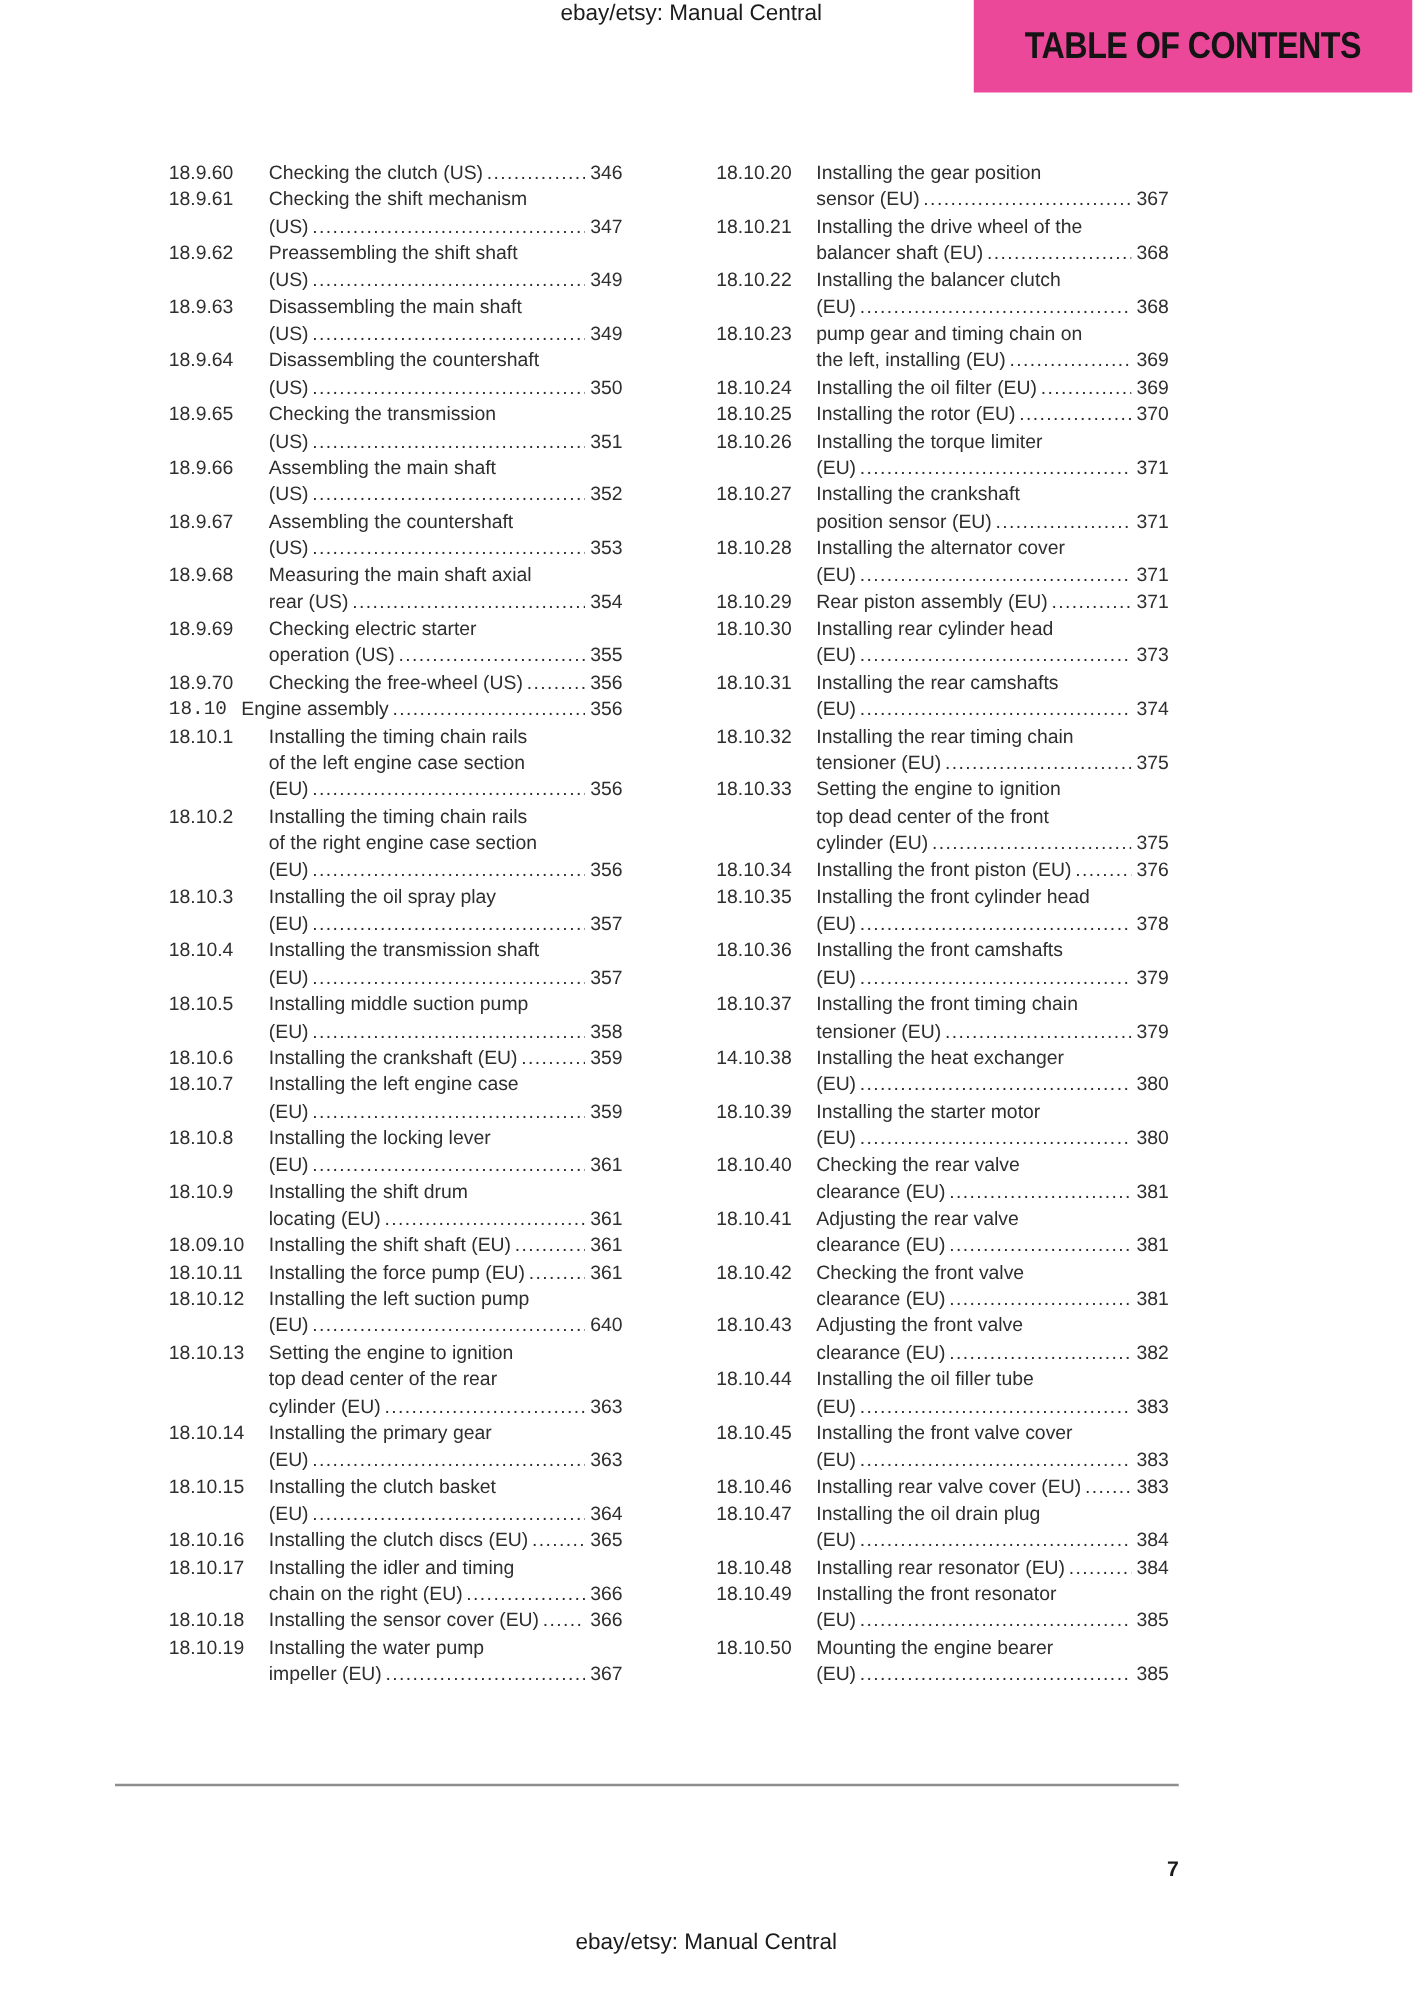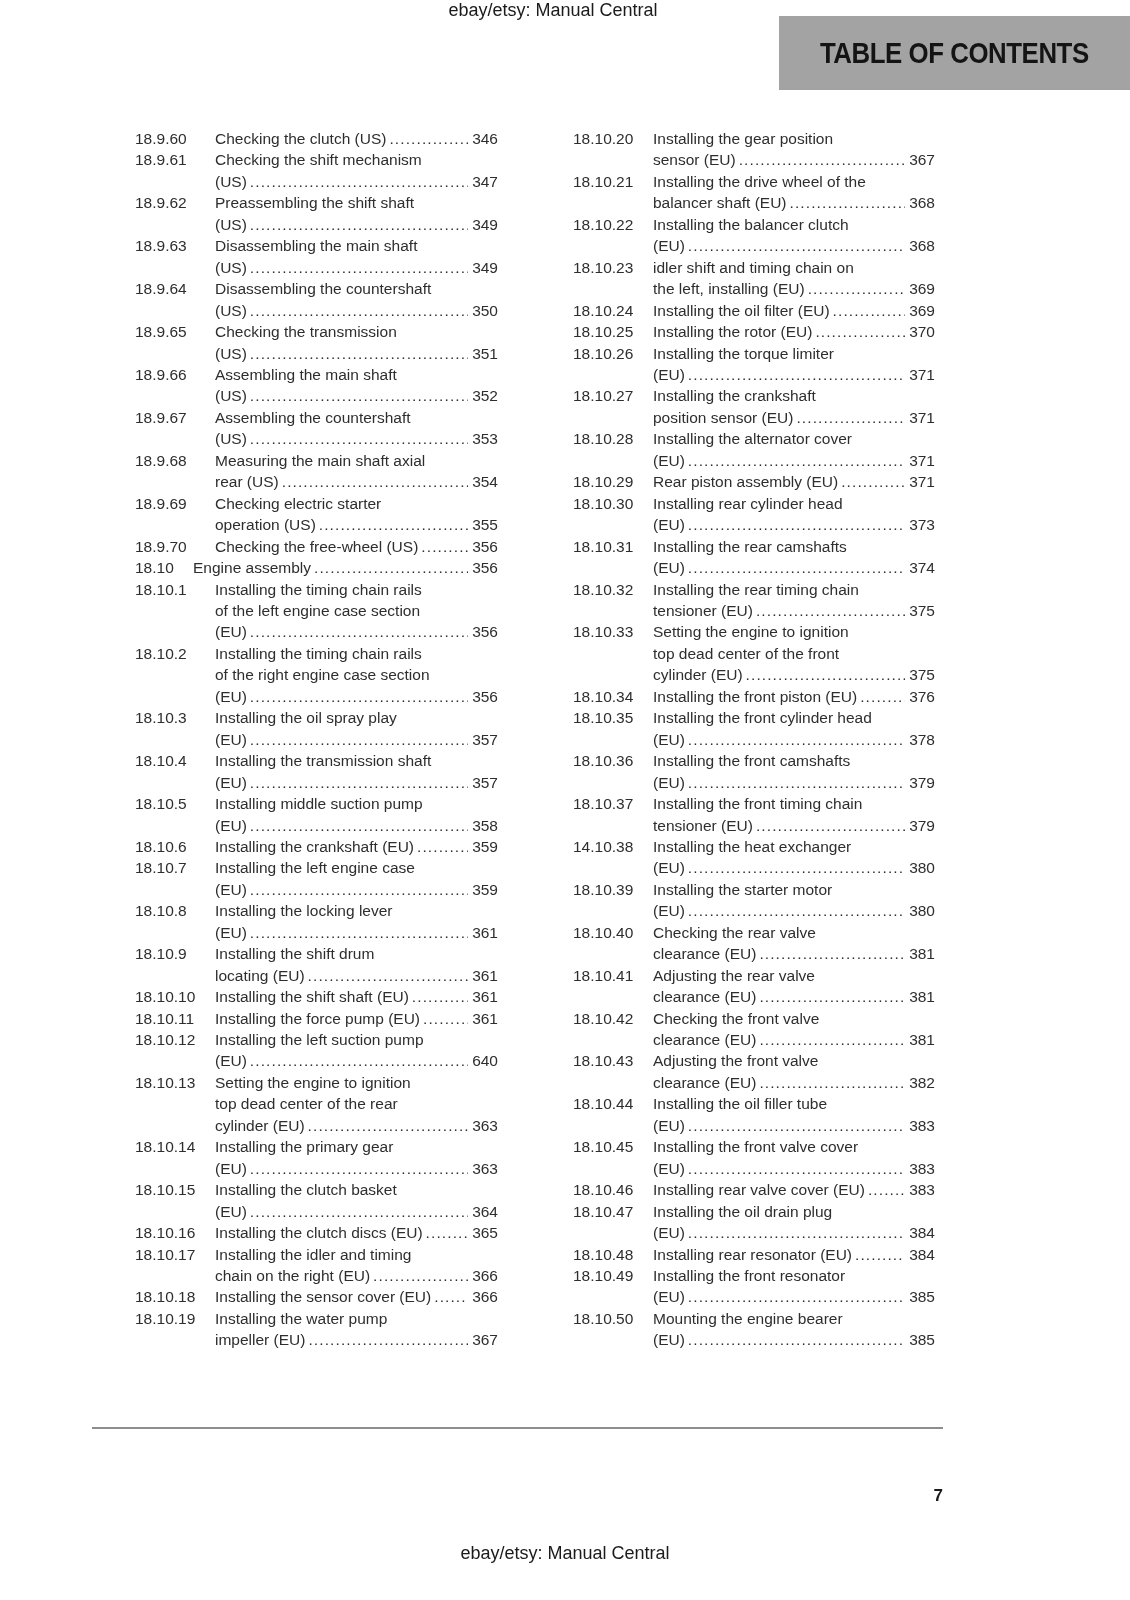--- a/index.html
+++ b/index.html
@@ -7,36 +7,36 @@
     width:1130px;height:1600px;position:relative;background:#ffffff;
     font-family:"Liberation Sans",sans-serif;color:#2e2e2e;
     overflow:hidden;
   }
   .page{position:absolute;inset:0;}
   .page-header{
     position:absolute;top:0px;left:0;width:1106px;text-align:center;
     font-size:18px;color:#1b1b1b;
   }
   .toc-banner{
-    position:absolute;top:16px;right:0;left:779px;height:74px;
-    background:#a3a3a3;display:flex;align-items:center;justify-content:center;
+    position:absolute;top:0;right:0;left:779px;height:74px;
+    background:#ec4899;display:flex;align-items:center;justify-content:center;
   }
   .toc-banner .banner-text{
     font-size:30px;font-weight:700;color:#141414;white-space:nowrap;
     transform:scaleX(0.86);letter-spacing:-0.5px;
   }
   .toc-columns{
     position:absolute;top:128px;left:135px;display:flex;align-items:center;
   }
   .toc-col{font-size:15.5px;line-height:21.45px;color:#2e2e2e;}
   .toc-col-left{width:363px;margin-right:75px;}
   .toc-col-right{width:362px;}
   .entry{display:flex;}
   .num{width:80px;flex:0 0 auto;}
-  .num.lvl1{width:58px;}
+  .num.lvl1{width:58px;font-family:Liberation Mono, monospace;}
   .body{flex:1 1 auto;min-width:0;}
   .line{white-space:nowrap;}
   .line.last{display:flex;align-items:baseline;}
   .ltext{flex:0 1 auto;overflow:hidden;}
   .dots{
     flex:1 1 0;min-width:8px;overflow:hidden;white-space:nowrap;
     letter-spacing:1.1px;padding:0 2px 0 3px;
   }
   .pg{flex:0 0 auto;min-width:30px;text-align:right;}
   .footer-rule{
@@ -289,21 +289,21 @@
           <div class="body">
             <div class="line">Installing the shift drum</div>
             <div class="line last">
               <span class="ltext">locating (EU)</span>
               <span class="dots">................................................................................................................................................................</span>
               <span class="pg">361</span>
             </div>
           </div>
         </div>
         <div class="entry">
-          <div class="num">18.10.10</div>
+          <div class="num">18.09.10</div>
           <div class="body">
             <div class="line last">
               <span class="ltext">Installing the shift shaft (EU)</span>
               <span class="dots">................................................................................................................................................................</span>
               <span class="pg">361</span>
             </div>
           </div>
         </div>
         <div class="entry">
           <div class="num">18.10.11</div>
@@ -433,21 +433,21 @@
             <div class="line last">
               <span class="ltext">(EU)</span>
               <span class="dots">................................................................................................................................................................</span>
               <span class="pg">368</span>
             </div>
           </div>
         </div>
         <div class="entry">
           <div class="num">18.10.23</div>
           <div class="body">
-            <div class="line">idler shift and timing chain on</div>
+            <div class="line">pump gear and timing chain on</div>
             <div class="line last">
               <span class="ltext">the left, installing (EU)</span>
               <span class="dots">................................................................................................................................................................</span>
               <span class="pg">369</span>
             </div>
           </div>
         </div>
         <div class="entry">
           <div class="num">18.10.24</div>
           <div class="body">

